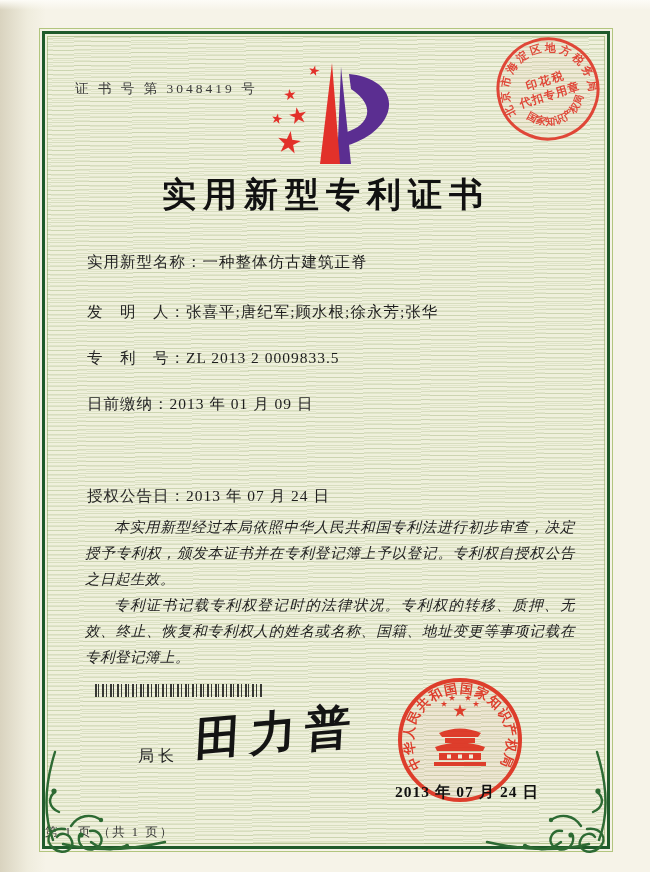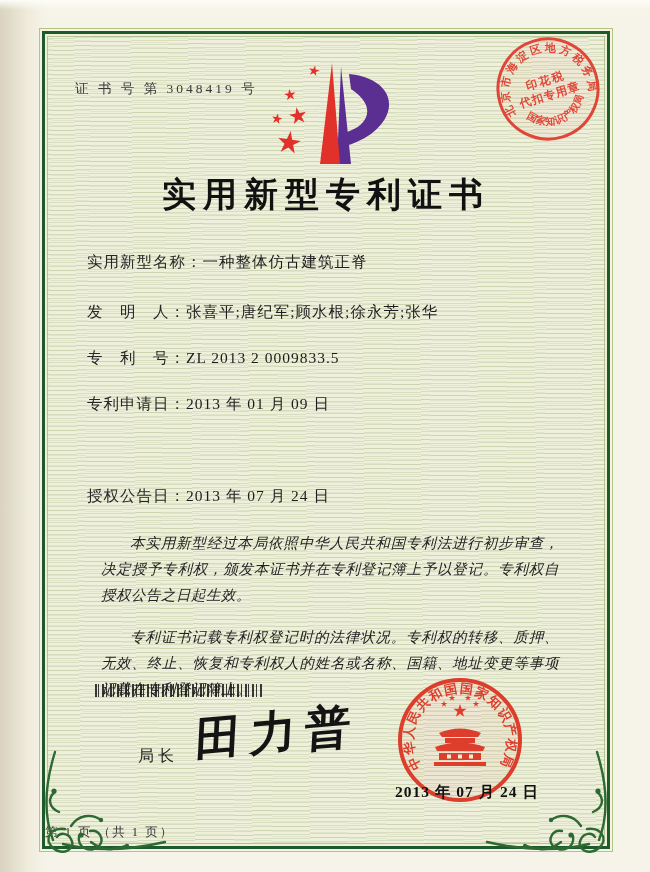--- a/index.html
+++ b/index.html
@@ -29,21 +29,21 @@
   }
   .abs{position:absolute;}
   .certno{left:30px;top:46px;font-size:13.5px;letter-spacing:3px;color:#3a3a3a;text-align:right;}
   .title{left:0;right:0;top:138px;text-align:center;font-size:34px;font-weight:700;
          letter-spacing:7px;color:#111;margin:0;}
   .field{left:42px;right:24px;font-size:15.5px;color:#262626;letter-spacing:1px;}
   .field .lab{color:#262626;}
   .field .val{color:#1d1d1d;}
   .paras{left:40px;top:480px;width:490px;font-size:14.5px;line-height:26px;color:#222;
          text-align:justify;font-style:italic;}
-  .paras p{margin:16px;text-indent:2em;letter-spacing:.5px;}
+  .paras p{margin:0;text-indent:2em;letter-spacing:.5px;}
   .barcode{left:50px;top:650px;width:168px;height:13px;opacity:.85;
     background:repeating-linear-gradient(90deg,#191919 0 2px,transparent 2px 3px,
       #191919 3px 4px,transparent 4px 7px,#191919 7px 9px,transparent 9px 11px,
       #191919 11px 12px,transparent 12px 15px);}
   .director{left:93px;top:712px;font-size:16px;letter-spacing:4px;color:#222;}
   .signature{left:150px;top:668px;font-size:46px;font-weight:700;color:#141414;
     letter-spacing:9px;transform:rotate(-5deg) skewX(-8deg);}
   .seal-wrap{left:350px;top:641px;width:130px;height:130px;}
   .seal-date{left:322px;top:748px;width:200px;text-align:center;font-size:15.5px;
     font-weight:700;color:#101010;letter-spacing:1px;}
@@ -102,21 +102,21 @@
     <div class="abs field" style="top:218px">
       <span class="lab">实用新型名称：</span><span class="val">一种整体仿古建筑正脊</span>
     </div>
     <div class="abs field" style="top:268px">
       <span class="lab">发　明　人：</span><span class="val">张喜平;唐纪军;顾水根;徐永芳;张华</span>
     </div>
     <div class="abs field" style="top:314px">
       <span class="lab">专　利　号：</span><span class="val">ZL 2013 2 0009833.5</span>
     </div>
     <div class="abs field" style="top:360px">
-      <span class="lab">专利申请日：</span><span class="val">2013 年 01 月 09 日</span>
+      <span class="lab">日前缴纳：</span><span class="val">2013 年 01 月 09 日</span>
     </div>
     <div class="abs field" style="top:452px">
       <span class="lab">授权公告日：</span><span class="val">2013 年 07 月 24 日</span>
     </div>
 
     <div class="abs paras">
       <p>本实用新型经过本局依照中华人民共和国专利法进行初步审查，决定授予专利权，颁发本证书并在专利登记簿上予以登记。专利权自授权公告之日起生效。</p>
       <p>专利证书记载专利权登记时的法律状况。专利权的转移、质押、无效、终止、恢复和专利权人的姓名或名称、国籍、地址变更等事项记载在专利登记簿上。</p>
     </div>
 

